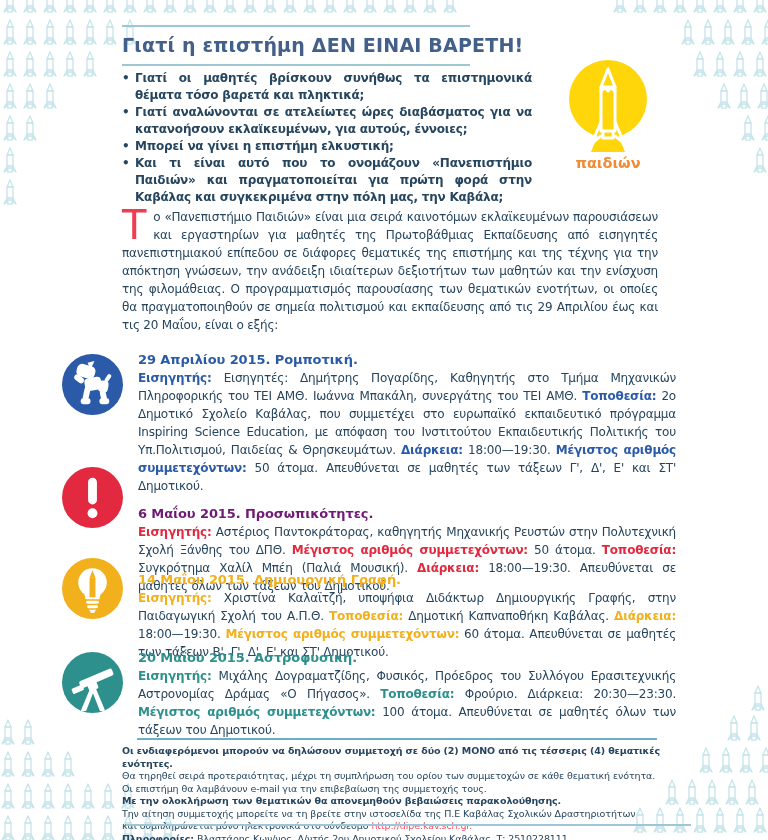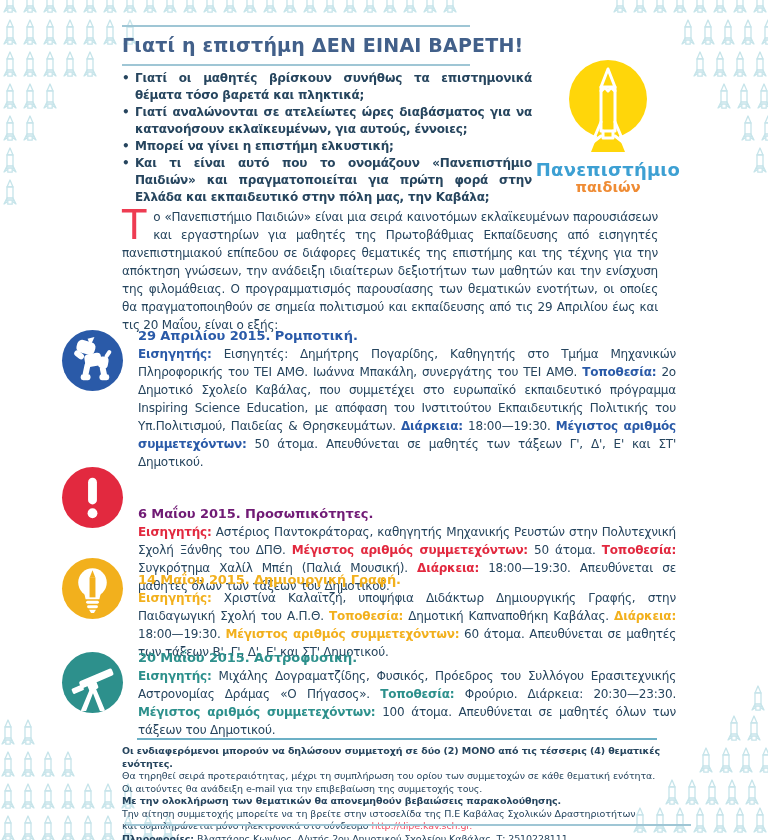--- a/index.html
+++ b/index.html
@@ -1009,44 +1009,43 @@
   <header class="masthead">
     <div class="rule"></div>
     <h1>Γιατί η επιστήμη ΔΕΝ ΕΙΝΑΙ ΒΑΡΕΤΗ!</h1>
     <div class="rule"></div>
   </header>
 
   <ul class="bullets">
       <li>Γιατί οι μαθητές βρίσκουν συνήθως τα επιστημονικά θέματα τόσο βαρετά και πληκτικά;</li>
       <li>Γιατί αναλώνονται σε ατελείωτες ώρες διαβάσματος για να κατανοήσουν εκλαϊκευμένων, για αυτούς, έννοιες;</li>
       <li>Μπορεί να γίνει η επιστήμη ελκυστική;</li>
-      <li>Και τι είναι αυτό που το ονομάζουν «Πανεπιστήμιο Παιδιών» και πραγματοποιείται για πρώτη φορά στην Ελλάδα και εκπαιδευτικό στην πόλη μας, την Καβάλα;</li>
+      <li>Και τι είναι αυτό που το ονομάζουν «Πανεπιστήμιο Παιδιών» και πραγματοποιείται για πρώτη φορά στην Καβάλας και συγκεκριμένα στην πόλη μας, την Καβάλα;</li>
     </ul>
 
   <div class="logo">
     <svg width="132" height="98" viewBox="0 0 132 98">
       <circle class="balloon" cx="66" cy="41" r="39"></circle>
       <path class="balloon" d="M57 74 L49 94 L83 94 L75 74 Z"></path>
       <g fill="none" stroke="#ffffff" stroke-width="3" stroke-linejoin="round" stroke-linecap="round">
         <path d="M59 29 L66 11 L73 29 Z"></path>
         <path d="M59 29 L59 73 L73 73 L73 29"></path>
         <path d="M59 33 L63 29.5 L66 33 L69 29.5 L73 33"></path>
         <path d="M59 64 L50 85 L59 78"></path>
         <path d="M73 64 L82 85 L73 78"></path>
         <path d="M61 73 L61 80 L71 80 L71 73"></path>
       </g>
     </svg>
-    <div class="logo-line1">Πανεπιστήμιο</div>
     <div class="logo-line2">παιδιών</div>
   </div>
 
   <p class="intro"><span class="dropcap">Τ</span><span>ο «Πανεπιστήμιο Παιδιών» είναι μια σειρά καινοτόμων εκλαϊκευμένων παρουσιάσεων και εργαστηρίων για μαθητές της Πρωτοβάθμιας Εκπαίδευσης από εισηγητές πανεπιστημιακού επίπεδου σε διάφορες θεματικές της επιστήμης και της τέχνης για την απόκτηση γνώσεων, την ανάδειξη ιδιαίτερων δεξιοτήτων των μαθητών και την ενίσχυση της φιλομάθειας. Ο προγραμματισμός παρουσίασης των θεματικών ενοτήτων, οι οποίες θα πραγματοποιηθούν σε σημεία πολιτισμού και εκπαίδευσης από τις 29 Απριλίου έως και τις 20 Μαΐου, είναι ο εξής:</span></p>
 
   <div id="events">
-      <div class="event" style="top: 328px;">
+      <div class="event" style="top: 352px;">
         <div class="event-icon" style="background: rgb(42, 90, 168);">
           <svg viewBox="0 0 62 62">
             <g fill="#fff">
               <polygon points="26,9 33,7 29,16"></polygon>
               <rect x="15" y="11" width="19" height="13" rx="5" transform="rotate(16 24 17)"></rect>
               <rect x="12" y="22" width="11" height="6" rx="3" transform="rotate(38 17 25)"></rect>
               <rect x="23" y="24" width="17" height="13" rx="4" transform="rotate(-10 31 30)"></rect>
               <rect x="37" y="27" width="10" height="12" rx="4" transform="rotate(10 42 33)"></rect>
               <rect x="22" y="33" width="6" height="14" rx="2.5" transform="rotate(12 25 40)"></rect>
               <rect x="19" y="45" width="10" height="6" rx="2.5"></rect>
@@ -1105,21 +1104,21 @@
           <div class="event-title" style="color: rgb(45, 144, 140);">20 Μαΐου 2015. Αστροφυσική.</div>
           <div class="event-text"><b style="color: rgb(45, 144, 140);">Εισηγητής:</b><span> Μιχάλης Δογραματζίδης, Φυσικός, Πρόεδρος του Συλλόγου Ερασιτεχνικής Αστρονομίας Δράμας «Ο Πήγασος». </span><b style="color: rgb(45, 144, 140);">Τοποθεσία:</b><span> Φρούριο. Διάρκεια: 20:30—23:30. </span><b style="color: rgb(45, 144, 140);">Μέγιστος αριθμός συμμετεχόντων:</b><span> 100 άτομα. Απευθύνεται σε μαθητές όλων των τάξεων του Δημοτικού.</span></div>
         </div>
       </div>
     </div>
 
   <div class="rule sep"></div>
   <footer id="footer">
       <div class="f-line"><b>Οι ενδιαφερόμενοι μπορούν να δηλώσουν συμμετοχή σε δύο (2) ΜΟΝΟ από τις τέσσερις (4) θεματικές ενότητες.</b></div>
       <div class="f-line"><span>Θα τηρηθεί σειρά προτεραιότητας, μέχρι τη συμπλήρωση του ορίου των συμμετοχών σε κάθε θεματική ενότητα.</span></div>
-      <div class="f-line"><span>Οι αιτούντες θα ανάδειξη e-mail για την επιβεβαίωση της συμμετοχής τους.</span></div>
+      <div class="f-line"><span>Οι επιστήμη θα λαμβάνουν e-mail για την επιβεβαίωση της συμμετοχής τους.</span></div>
       <div class="f-line"><b>Με την ολοκλήρωση των θεματικών θα απονεμηθούν βεβαιώσεις παρακολούθησης.</b></div>
       <div class="f-line"><span>Την αίτηση συμμετοχής μπορείτε να τη βρείτε στην ιστοσελίδα της Π.Ε Καβάλας Σχολικών Δραστηριοτήτων</span></div>
       <div class="f-line"><span>και συμπληρώνεται μόνο ηλεκτρονικά στο σύνδεσμο </span><a class="f-link" href="#">http://dipe.kav.sch.gr.</a></div>
       <div class="f-line"><b>Πληροφορίες:</b><span> Βλαστάρης Κων/νος, Δ/ντής 2ου Δημοτικού Σχολείου Καβάλας, Τ: 2510228111.</span></div>
     </footer>
   <div class="rule bottom-rule"></div>
 
 </div>
 
 </body></html>

